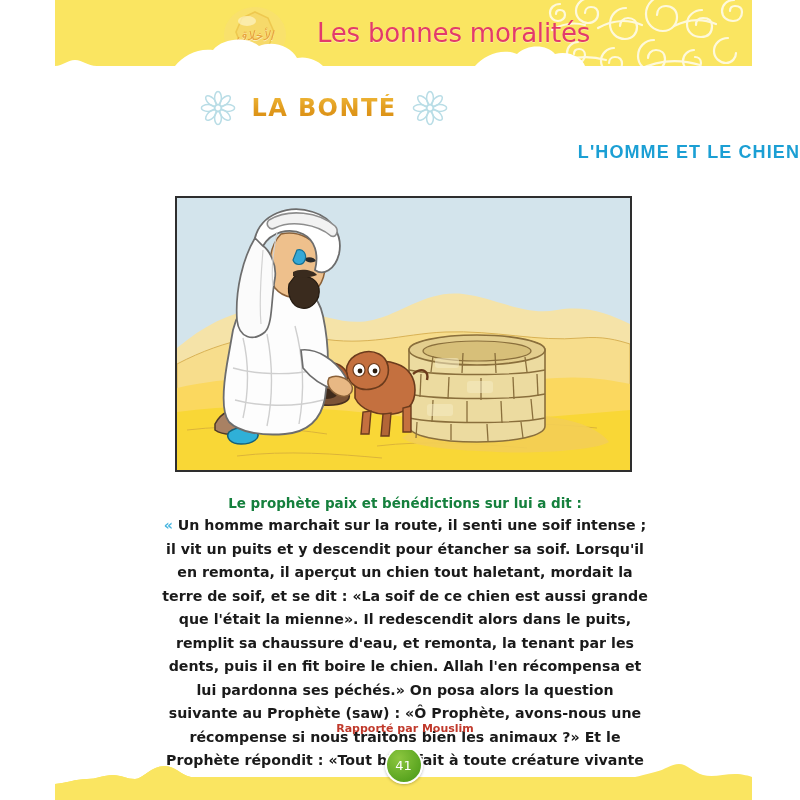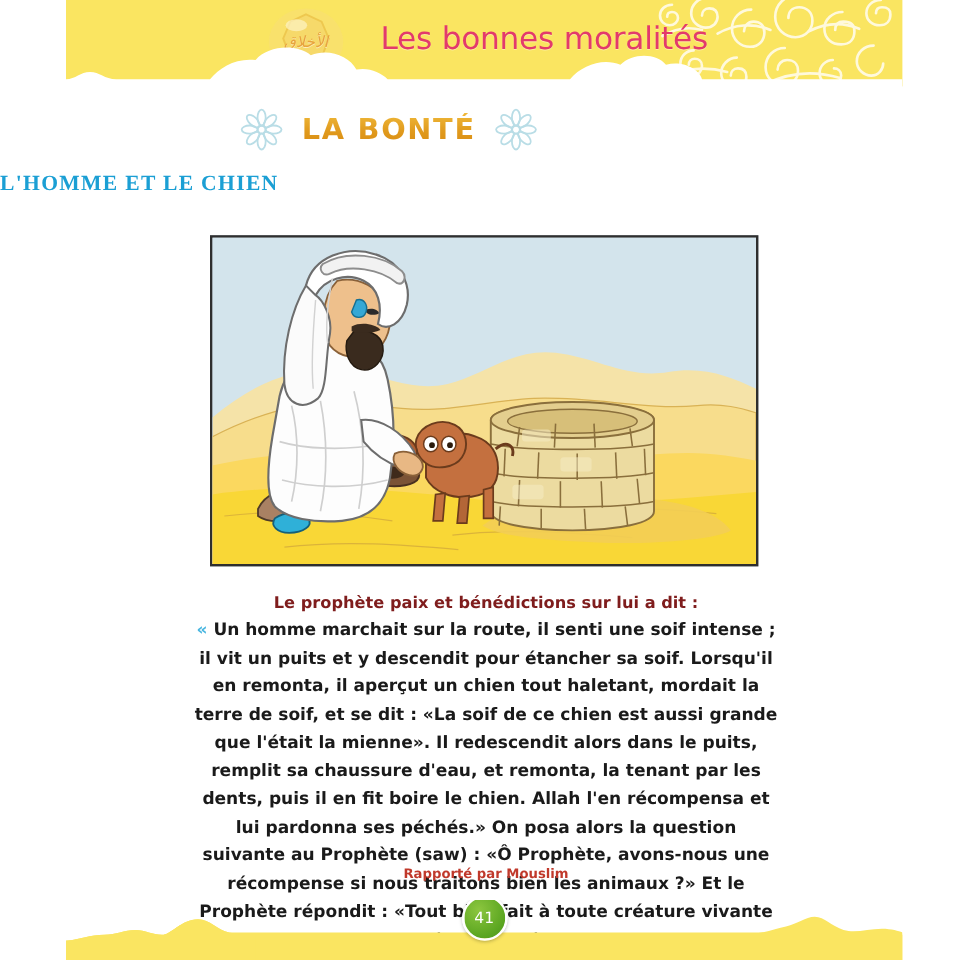--- a/index.html
+++ b/index.html
@@ -117,26 +117,26 @@
     background-clip: text;
     color: transparent;
     -webkit-text-fill-color: transparent;
   }
 
   .story-title {
     position: absolute;
     left: 0;
     top: 142px;
     width: 800px;
-    text-align: left;
+    text-align: right;
     font-size: 18px;
     font-weight: bold;
     letter-spacing: 1.1px;
     color: #1b9fd4;
-    font-family: Liberation Serif, serif;
+    font-family: Liberation Sans, sans-serif;
   }
 
   
   .illustration {
     position: absolute;
     left: 175px;
     top: 196px;
     width: 457px;
     height: 276px;
     border: 2px solid #2e2e2e;
@@ -148,21 +148,21 @@
 
   
   .hadith-intro {
     position: absolute;
     left: 160px;
     top: 495px;
     width: 490px;
     text-align: center;
     font-size: 13.5px;
     font-weight: bold;
-    color: #7f1d1d;
+    color: #15803d;
     font-family: "DejaVu Sans", sans-serif;
   }
   .hadith-body {
     position: absolute;
     left: 160px;
     top: 514px;
     width: 490px;
     text-align: center;
     font-size: 14.2px;
     line-height: 23.5px;

